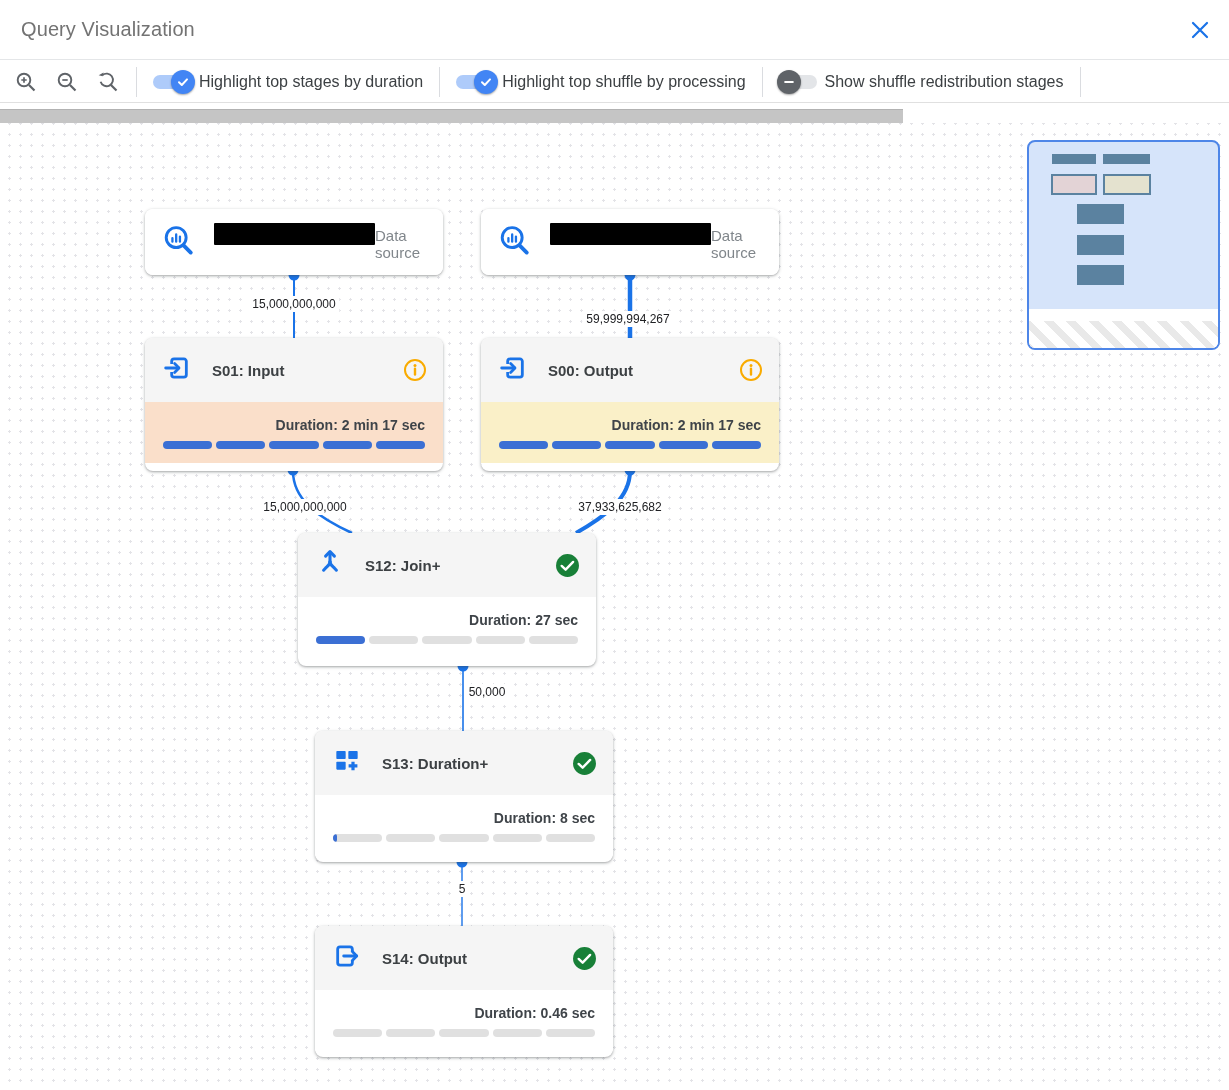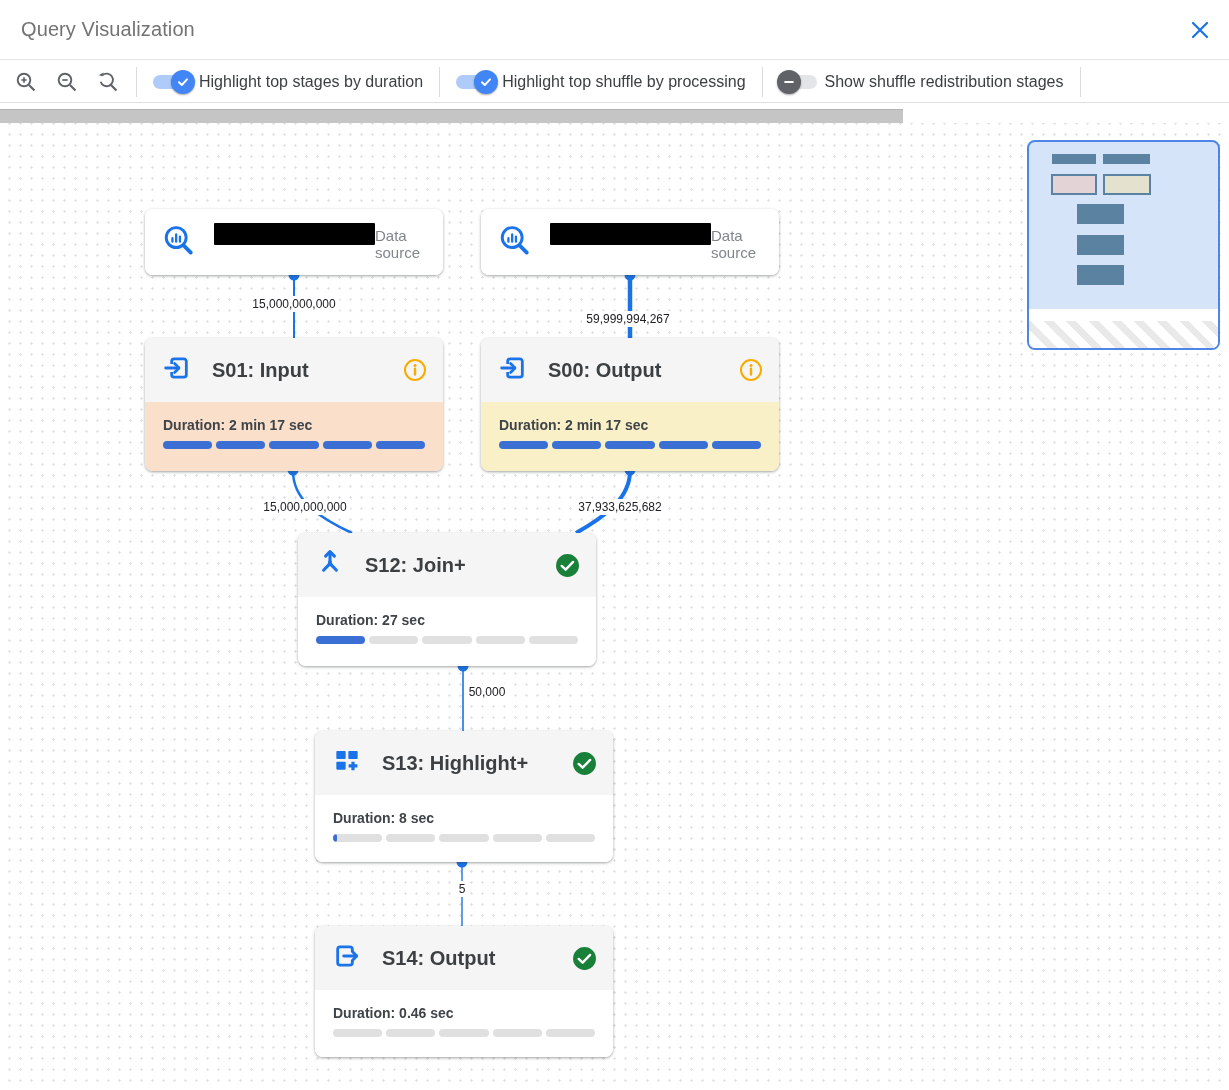--- a/index.html
+++ b/index.html
@@ -44,23 +44,23 @@
 
   
   .node { position:absolute; width:298px; background:#fff; border-radius:8px; cursor:pointer;
           box-shadow:0 1px 2px rgba(60,64,67,.30), 0 1px 3px 1px rgba(60,64,67,.15); overflow:hidden; }
   .node-header { display:flex; align-items:center; padding:0 16px; background:#f5f5f5; }
   .node.ds { height:66px; }
   .node.ds .node-header { background:#fff; height:66px; }
   .node.stage { height:133px; }
   .node.stage .node-header { height:64px; }
   .n-s13, .n-s14 { height:131px !important; }
-  .ntitle { font-size:20px; font-weight:700; color:#3c4043; margin-left:19px; }
+  .ntitle { font-size:15px; font-weight:700; color:#3c4043; margin-left:19px; }
   .nstatus { margin-left:auto; display:flex; align-items:center; }
-  .node-body { padding:15px 18px 14px 18px; height:69px; }
+  .node-body { padding:15px 18px 14px 18px; height:61px;text-align:right; }
   .body-white { background:#fff; }
   .body-peach { background:#fadfca; }
   .body-yellow { background:#faf0c8; }
   .duration { font-size:14px; font-weight:700; color:#3f4449; margin-bottom:8px; }
   .progress { display:flex; gap:4px; }
   .progress .seg { flex:1; height:8px; border-radius:4px; background:#e0e0e0; overflow:hidden; }
   .progress .seg.full { background:#3b6fd4; }
   .progress .seg .seg-fill { height:100%; background:#3b6fd4; border-radius:4px; }
 
   .ds-mid { margin-left:19px; display:flex; flex-direction:row; }
@@ -338,21 +338,21 @@
   <div class="node stage n-s13">
     <div class="node-header">
       <span>
         <svg width="32" height="32" viewBox="0 0 24 24">
           <rect x="4" y="4.5" width="7" height="6" rx="0.6" fill="#1a73e8"></rect>
           <rect x="13" y="4.5" width="7" height="6" rx="0.6" fill="#1a73e8"></rect>
           <rect x="4" y="12.5" width="7" height="6" rx="0.6" fill="#1a73e8"></rect>
           <path d="M16.5 12.5 v6.5 M13.2 15.7 h6.6" stroke="#1a73e8" stroke-width="2.4"></path>
         </svg>
       </span>
-      <span class="ntitle">S13: Highlight+</span>
+      <span class="ntitle">S13: Duration+</span>
       <span class="nstatus">
         <svg width="25" height="25" viewBox="0 0 24 24">
             <circle cx="12" cy="12" r="11" fill="#188038"></circle>
             <path d="M6.4 12.4 L10.2 16 L17.4 8.6" stroke="#fff" stroke-width="2.3" fill="none" stroke-linecap="round" stroke-linejoin="round"></path>
           </svg>
       </span>
     </div>
     <div class="node-body body-white">
       <div class="duration">Duration: 8 sec</div>
       <div class="progress">

